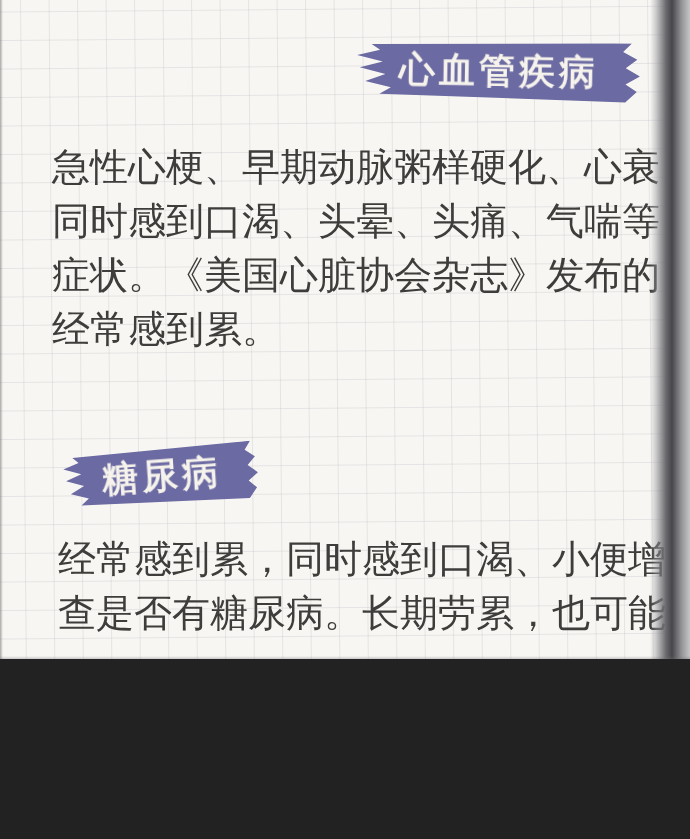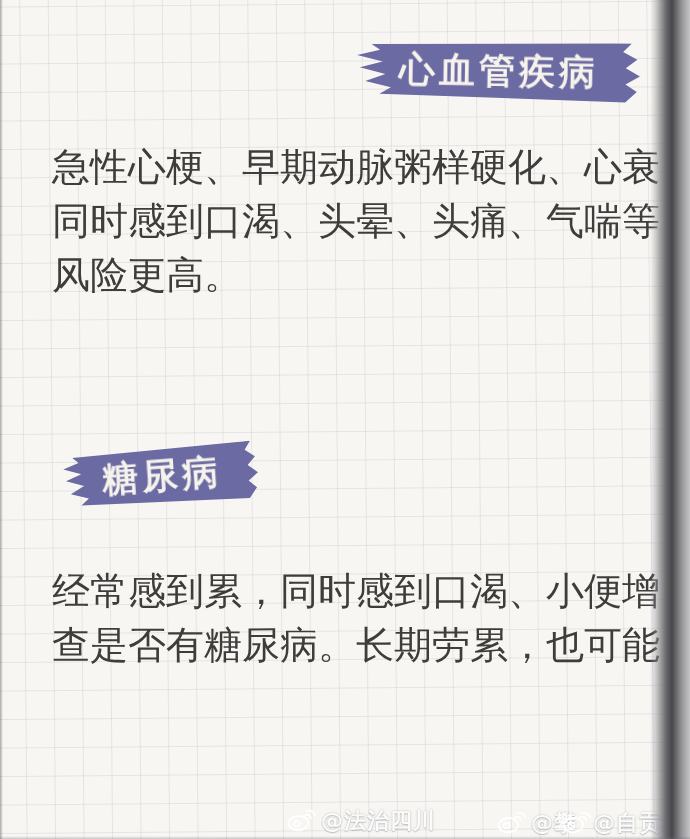--- a/index.html
+++ b/index.html
@@ -1,18 +1,18 @@
 <!DOCTYPE html>
 <html><head>
 <meta charset="utf-8">
 <style>
   html,body{margin:0;padding:0;background:#222;}
   .page{
     position:relative;
-    width:690px;height:839px;
+    width:690px;height:659px;
     overflow:hidden;
     background:#f7f6f2;
     font-family:"DejaVu Sans", sans-serif;
   }
   .grid-layer{
     position:absolute;left:-5%;top:-3%;width:112%;height:108%;
     transform:rotate(-0.5deg);
     background-image:
       linear-gradient(to right, rgba(186,186,198,0.30) 1px, rgba(0,0,0,0) 1px),
       linear-gradient(to bottom, rgba(186,186,198,0.30) 1px, rgba(0,0,0,0) 1px);
@@ -52,21 +52,21 @@
     font-size:36px;font-weight:bold;
     letter-spacing:4px;text-indent:4px;
     white-space:nowrap;
   }
   .para{
     position:absolute;left:52px;width:620px;
     color:#3e3d3b;font-size:38px;
     filter:blur(0.35px);
   }
   .para-1{top:140px;}
-  .para-2{top:564px;}
+  .para-2{top:532px;text-align:center;}
   .para .line{
     height:54px;line-height:54px;white-space:nowrap;
   }
   .wm{
     position:absolute;display:flex;align-items:center;
     color:rgba(255,255,255,0.95);
     font-size:22px;font-weight:bold;letter-spacing:1px;
     text-shadow:0 0 2px rgba(138,138,146,0.55), 0 1px 1px rgba(138,138,146,0.4);
     filter:blur(0.3px);
     white-space:nowrap;
@@ -82,21 +82,22 @@
 
 <div class="page">
   <div class="grid-layer"></div>
 
   <div class="banner banner-1">
     <span class="banner-label">心血管疾病</span>
   </div>
   <div class="para para-1">
     <div class="line">急性心梗、早期动脉粥样硬化、心衰</div>
     <div class="line">同时感到口渴、头晕、头痛、气喘等</div>
-    <div class="line">风险更高。</div>
+    <div class="line">症状。《美国心脏协会杂志》发布的</div>
+    <div class="line">经常感到累。</div>
   </div>
 
   <div class="banner banner-2">
     <span class="banner-label">糖尿病</span>
   </div>
   <div class="para para-2">
     <div class="line">经常感到累，同时感到口渴、小便增</div>
     <div class="line">查是否有糖尿病。长期劳累，也可能</div>
   </div>
 

